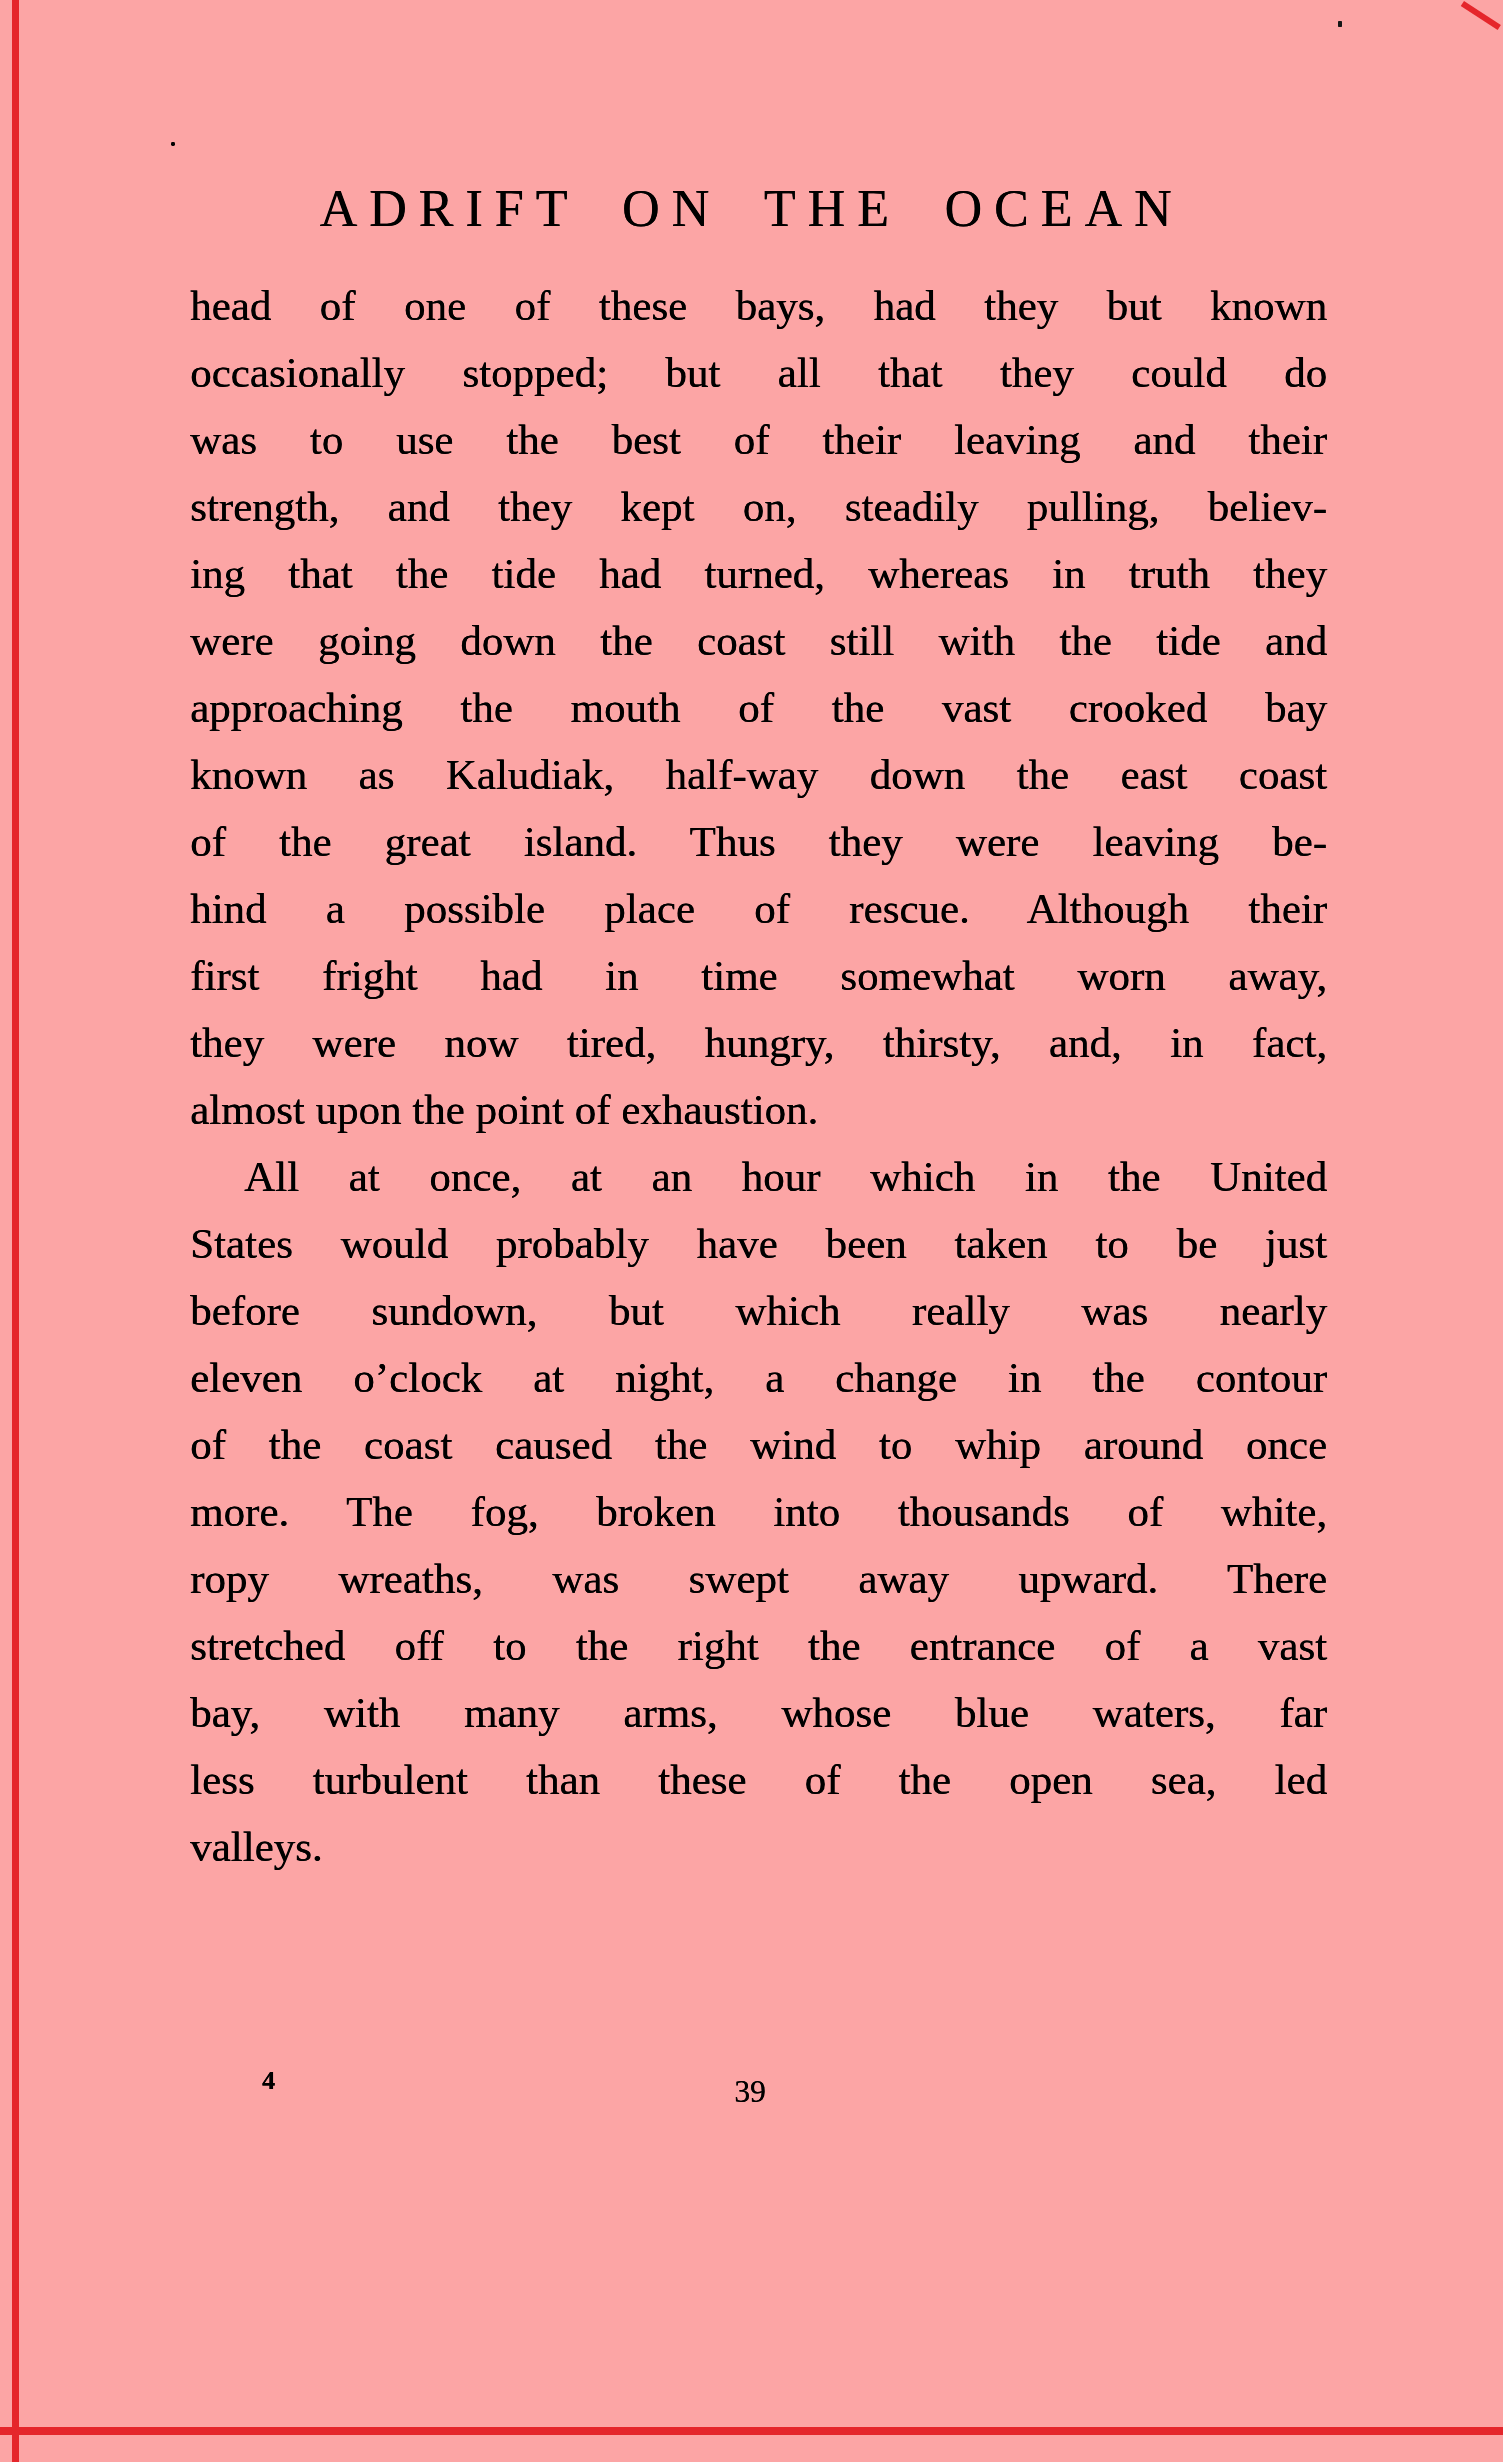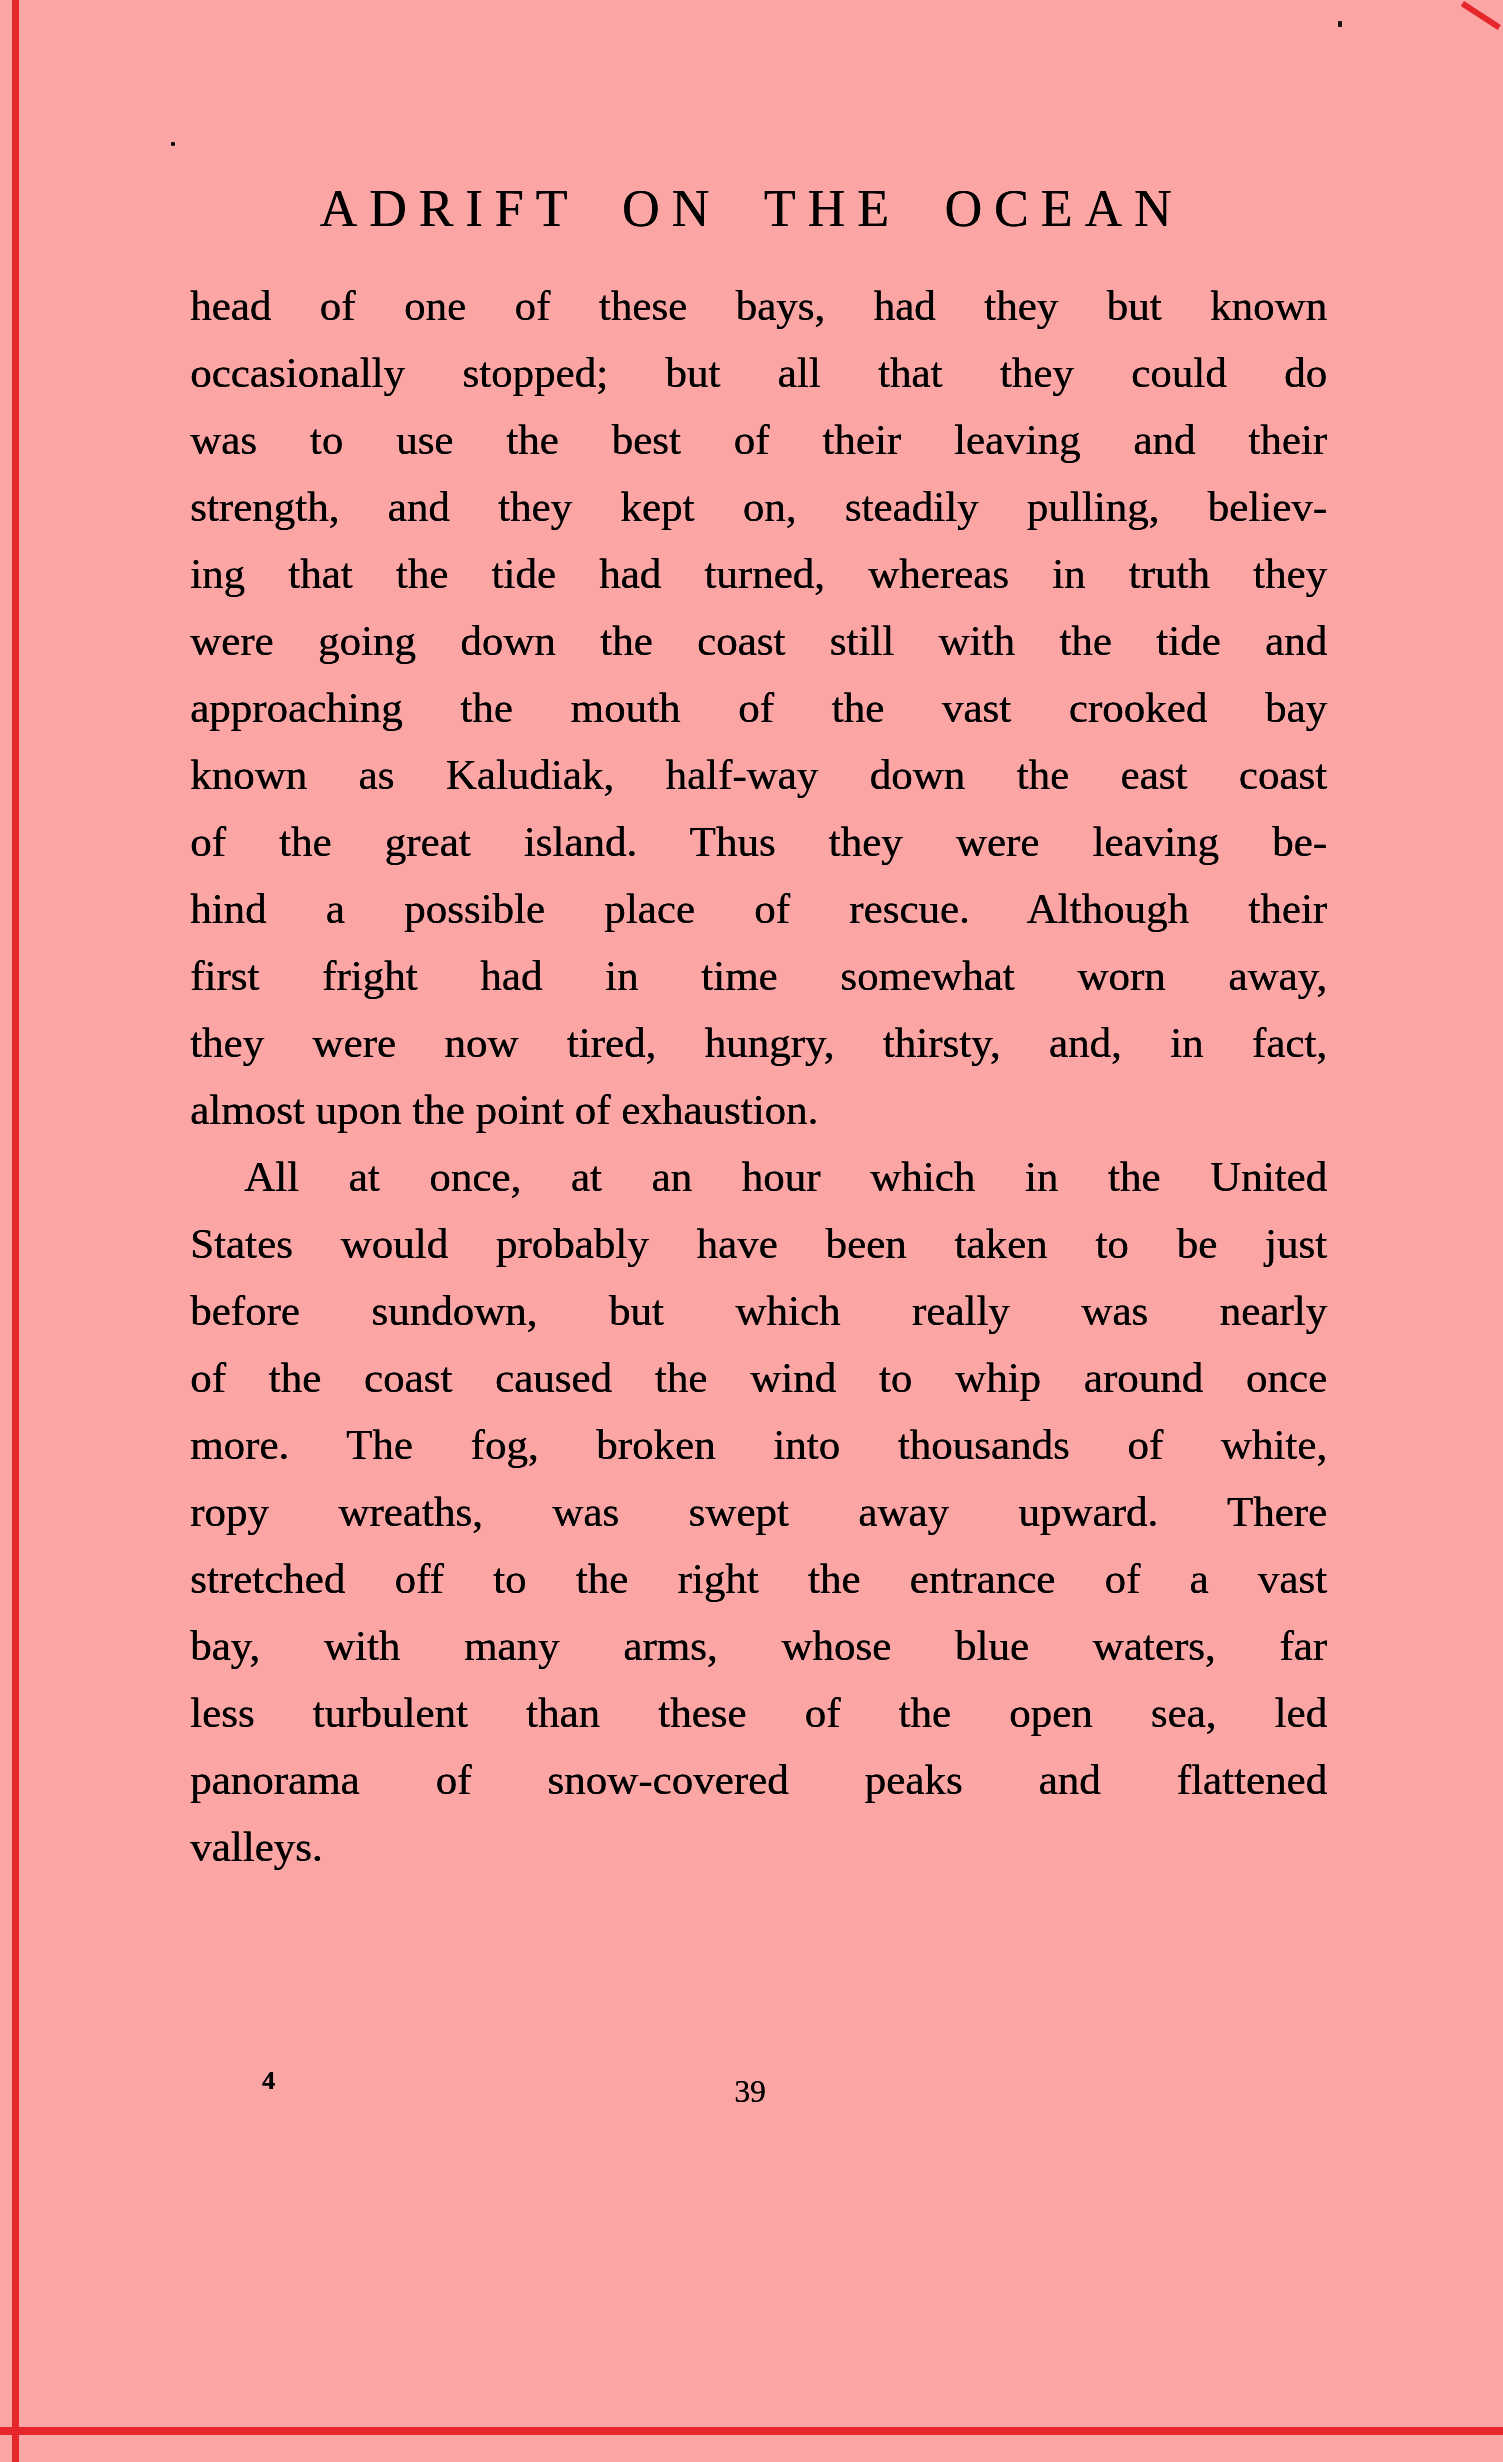--- a/index.html
+++ b/index.html
@@ -62,27 +62,27 @@
       <div class="line j">approaching the mouth of the vast crooked bay</div>
       <div class="line j">known as Kaludiak, half-way down the east coast</div>
       <div class="line j">of the great island. Thus they were leaving be-</div>
       <div class="line j">hind a possible place of rescue. Although their</div>
       <div class="line j">first fright had in time somewhat worn away,</div>
       <div class="line j">they were now tired, hungry, thirsty, and, in fact,</div>
       <div class="line">almost upon the point of exhaustion.</div>
       <div class="line j indent">All at once, at an hour which in the United</div>
       <div class="line j">States would probably have been taken to be just</div>
       <div class="line j">before sundown, but which really was nearly</div>
+      <div class="line j">eleven o’clock at night, a change in the contour</div>
       <div class="line j">of the coast caused the wind to whip around once</div>
       <div class="line j">more. The fog, broken into thousands of white,</div>
       <div class="line j">ropy wreaths, was swept away upward. There</div>
       <div class="line j">stretched off to the right the entrance of a vast</div>
       <div class="line j">bay, with many arms, whose blue waters, far</div>
       <div class="line j">less turbulent than these of the open sea, led</div>
-      <div class="line j">panorama of snow-covered peaks and flattened</div>
       <div class="line">valleys.</div>
     </div>
 
   <div class="sig">4</div>
 
   <div class="pagenum">39</div>
 
 </div>
 
 

